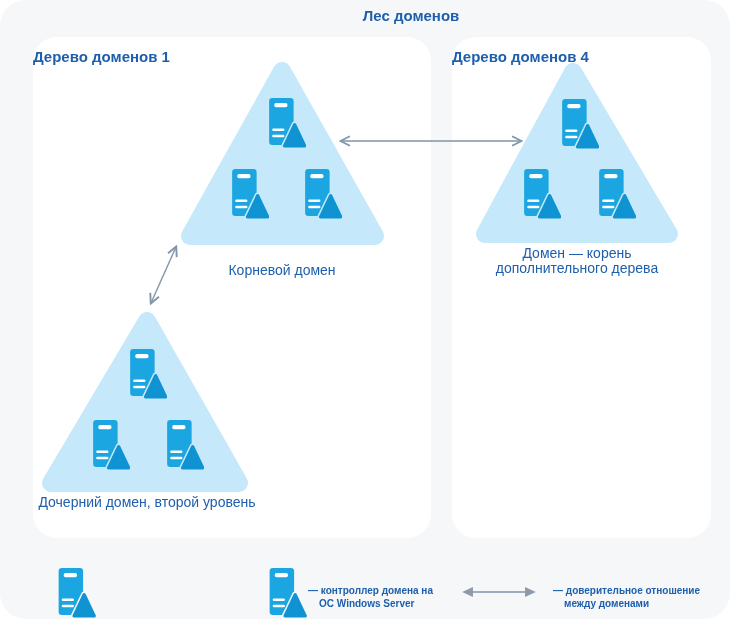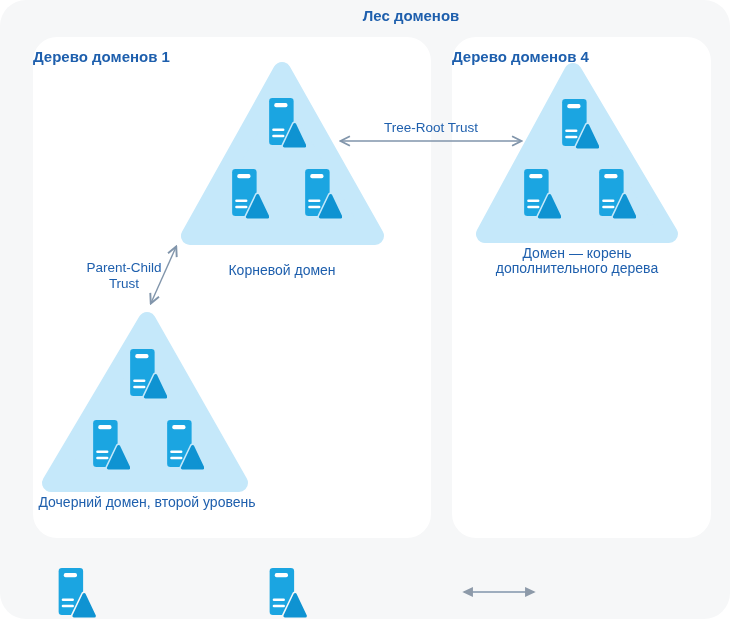--- a/index.html
+++ b/index.html
@@ -119,23 +119,26 @@
 
   <div class="abs domain-label" style="left:182px;top:263px;width:200px;">Корневой домен</div>
 
   <div class="abs domain-label" style="left:467px;top:246px;width:220px;">
     <div>Домен — корень</div>
     <div>дополнительного дерева</div>
   </div>
 
   <div class="abs domain-label" style="left:27px;top:495px;width:240px;white-space:nowrap;">Дочерний домен, второй уровень</div>
 
-  <div class="abs trust-label" style="left:356px;top:120px;width:150px;">Tree-Root Trust</div>
-
-  <div class="abs trust-label" style="left:74px;top:260px;width:100px;">
-    <div>Parent-Child</div>
-    <div>Trust</div>
-  </div>
 
 
 
+  <div class="abs legend-text" style="left:308px;top:584px;">
+    <div>— контроллер домена на</div>
+    <div class="indent">ОС Windows Server</div>
+  </div>
+
+  <div class="abs legend-text" style="left:553px;top:584px;">
+    <div>— доверительное отношение</div>
+    <div class="indent">между доменами</div>
+  </div>
 
 </div>
 
 </body></html>

